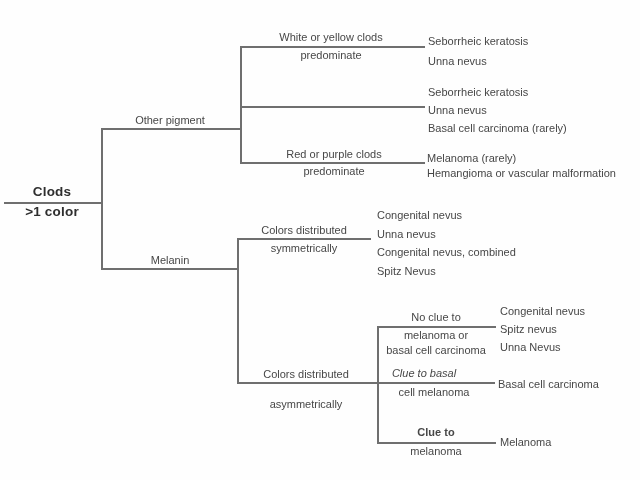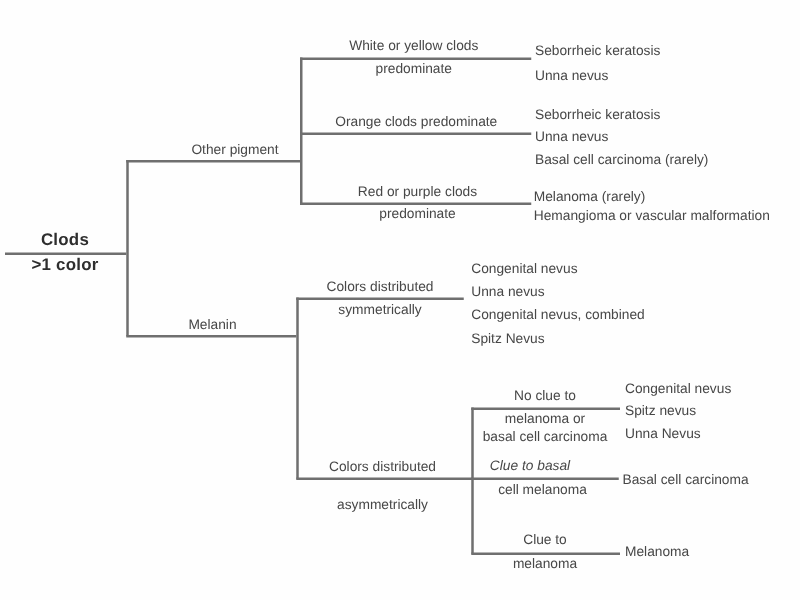--- a/index.html
+++ b/index.html
@@ -36,40 +36,39 @@
   <div class="hline" style="left:237px;top:238px;width:134px;"></div>
   <div class="hline" style="left:237px;top:382px;width:141px;"></div>
   <div class="vline" style="left:377px;top:326px;height:117px;"></div>
   <div class="hline" style="left:377px;top:326px;width:119px;"></div>
   <div class="hline" style="left:377px;top:382px;width:118px;"></div>
   <div class="hline" style="left:377px;top:442px;width:119px;"></div>
 
   <div class="lbl lbl-c root-lbl" style="left:52px;top:185px;">Clods</div>
   <div class="lbl lbl-c root-lbl" style="left:52px;top:205px;">&gt;1 color</div>
 
-  <div class="lbl lbl-c" style="left:188px;top:114px;">Other pigment</div>
+  <div class="lbl lbl-c" style="left:170px;top:114px;">Other pigment</div>
   <div class="lbl lbl-c" style="left:170px;top:254px;">Melanin</div>
 
   <div class="lbl lbl-c" style="left:331px;top:31px;">White or yellow clods</div>
   <div class="lbl lbl-c" style="left:331px;top:49px;">predominate</div>
-  <div class="lbl lbl-c" style="left:333px;top:92px;">Orange clods predominate</div>
   <div class="lbl lbl-c" style="left:334px;top:148px;">Red or purple clods</div>
   <div class="lbl lbl-c" style="left:334px;top:165px;">predominate</div>
 
   <div class="lbl lbl-c" style="left:304px;top:224px;">Colors distributed</div>
   <div class="lbl lbl-c" style="left:304px;top:242px;">symmetrically</div>
   <div class="lbl lbl-c" style="left:306px;top:368px;">Colors distributed</div>
   <div class="lbl lbl-c" style="left:306px;top:398px;">asymmetrically</div>
 
   <div class="lbl lbl-c" style="left:436px;top:311px;">No clue to</div>
   <div class="lbl lbl-c" style="left:436px;top:329px;">melanoma or</div>
   <div class="lbl lbl-c" style="left:436px;top:344px;">basal cell carcinoma</div>
   <div class="lbl lbl-c" style="left:424px;top:367px;font-style:italic;">Clue to basal</div>
   <div class="lbl lbl-c" style="left:434px;top:386px;">cell melanoma</div>
-  <div class="lbl lbl-c" style="left:436px;top:426px;">Clue to</div>
+  <div class="lbl lbl-c" style="left:436px;top:426px;font-weight:bold;">Clue to</div>
   <div class="lbl lbl-c" style="left:436px;top:445px;">melanoma</div>
 
   <div class="outcome" style="left:428px;top:31px;line-height:20px;">
     <div>Seborrheic keratosis</div>
     <div>Unna nevus</div>
   </div>
 
   <div class="outcome" style="left:428px;top:83px;line-height:18px;">
     <div>Seborrheic keratosis</div>
     <div>Unna nevus</div>

